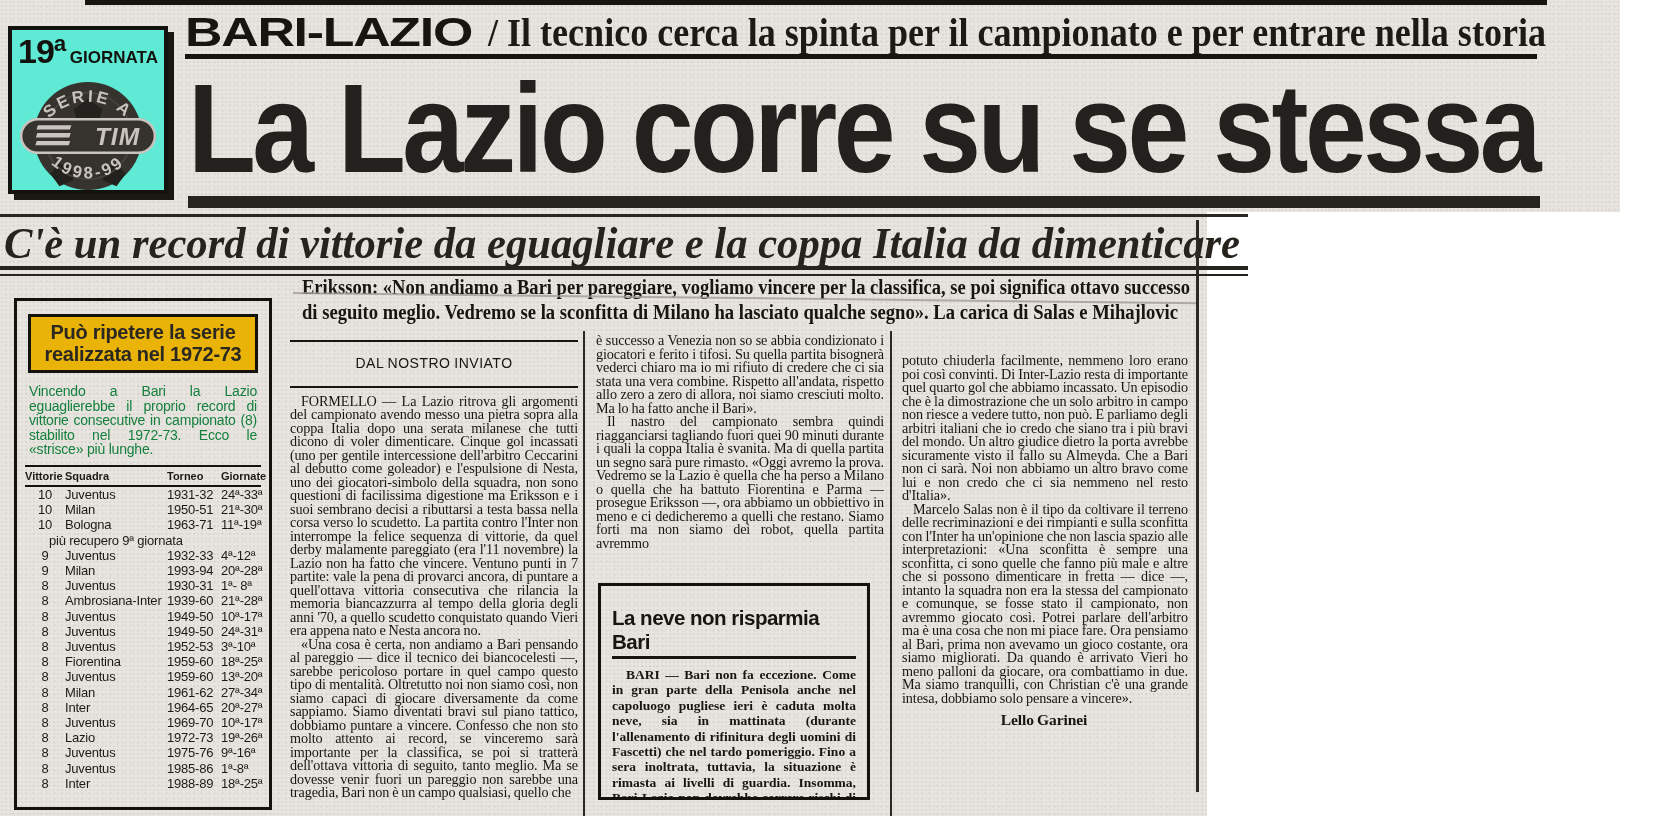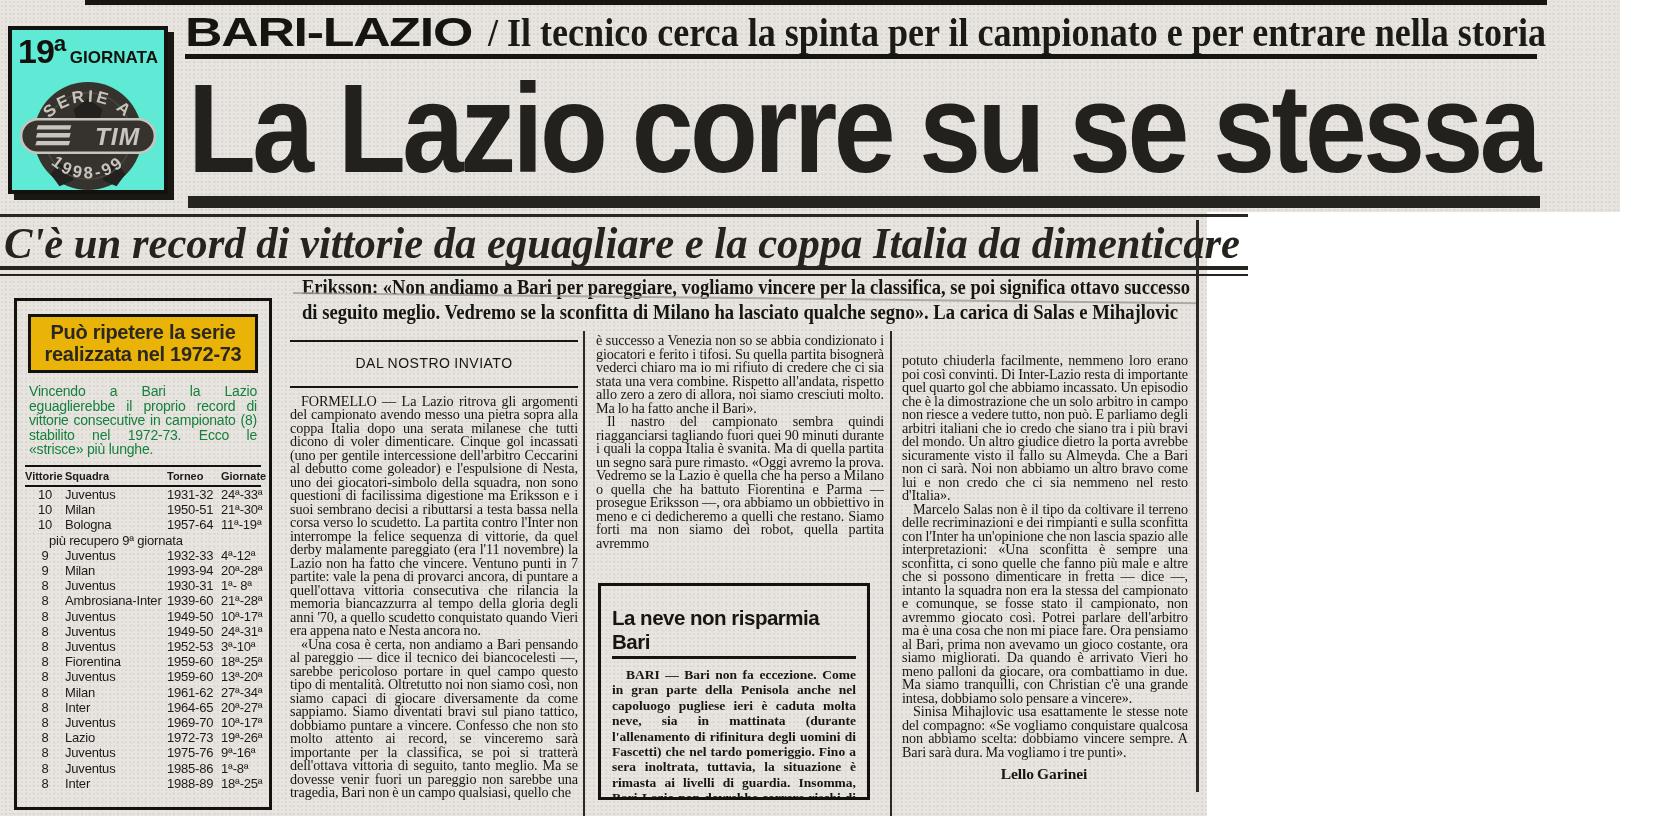--- a/index.html
+++ b/index.html
@@ -183,21 +183,21 @@
         </div>
         <div class="t-row">
           <span class="c0">10</span>
           <span class="c1">Milan</span>
           <span class="c2">1950-51</span>
           <span class="c3">21ª-30ª</span>
         </div>
         <div class="t-row">
           <span class="c0">10</span>
           <span class="c1">Bologna</span>
-          <span class="c2">1957-64</span>
+          <span class="c2">1963-71</span>
           <span class="c3">11ª-19ª</span>
         </div>
         <div class="t-note">più recupero 9ª giornata</div>
         <div class="t-row">
           <span class="c0">9</span>
           <span class="c1">Juventus</span>
           <span class="c2">1932-33</span>
           <span class="c3">4ª-12ª</span>
         </div>
         <div class="t-row">
@@ -306,15 +306,14 @@
 </div>
 
 <div class="abs snowbox">
   <span class="snow-title">La neve non risparmia Bari</span>
   <div class="snow-body">BARI — Bari non fa eccezione. Come in gran parte della Penisola anche nel capoluogo pugliese ieri è caduta molta neve, sia in mattinata (durante l'allenamento di rifinitura degli uomini di Fascetti) che nel tardo pomeriggio. Fino a sera inoltrata, tuttavia, la situazione è rimasta ai livelli di guardia. Insomma, Bari-Lazio non dovrebbe correre rischi di essere rinviata. A meno che il tempo non peggiori ulteriormente.</div>
 </div>
 
 <div class="col col3">
   <p>potuto chiuderla facilmente, nemmeno loro erano poi così convinti. Di Inter-Lazio resta di importante quel quarto gol che abbiamo incassato. Un episodio che è la dimostrazione che un solo arbitro in campo non riesce a vedere tutto, non può. E parliamo degli arbitri italiani che io credo che siano tra i più bravi del mondo. Un altro giudice dietro la porta avrebbe sicuramente visto il fallo su Almeyda. Che a Bari non ci sarà. Noi non abbiamo un altro bravo come lui e non credo che ci sia nemmeno nel resto d'Italia».</p>
   <p class="ind">Marcelo Salas non è il tipo da coltivare il terreno delle recriminazioni e dei rimpianti e sulla sconfitta con l'Inter ha un'opinione che non lascia spazio alle interpretazioni: «Una sconfitta è sempre una sconfitta, ci sono quelle che fanno più male e altre che si possono dimenticare in fretta — dice —, intanto la squadra non era la stessa del campionato e comunque, se fosse stato il campionato, non avremmo giocato così. Potrei parlare dell'arbitro ma è una cosa che non mi piace fare. Ora pensiamo al Bari, prima non avevamo un gioco costante, ora siamo migliorati. Da quando è arrivato Vieri ho meno palloni da giocare, ora combattiamo in due. Ma siamo tranquilli, con Christian c'è una grande intesa, dobbiamo solo pensare a vincere».</p>
-  <p class="ind">Sinisa Mihajlovic usa esattamente le stesse note del compagno: «Se vogliamo conquistare qualcosa non abbiamo scelta: dobbiamo vincere sempre. A Bari sarà dura. Ma vogliamo i tre punti».</p>
   <div class="byline">Lello Garinei</div>
 </div>
 
 </body></html>

